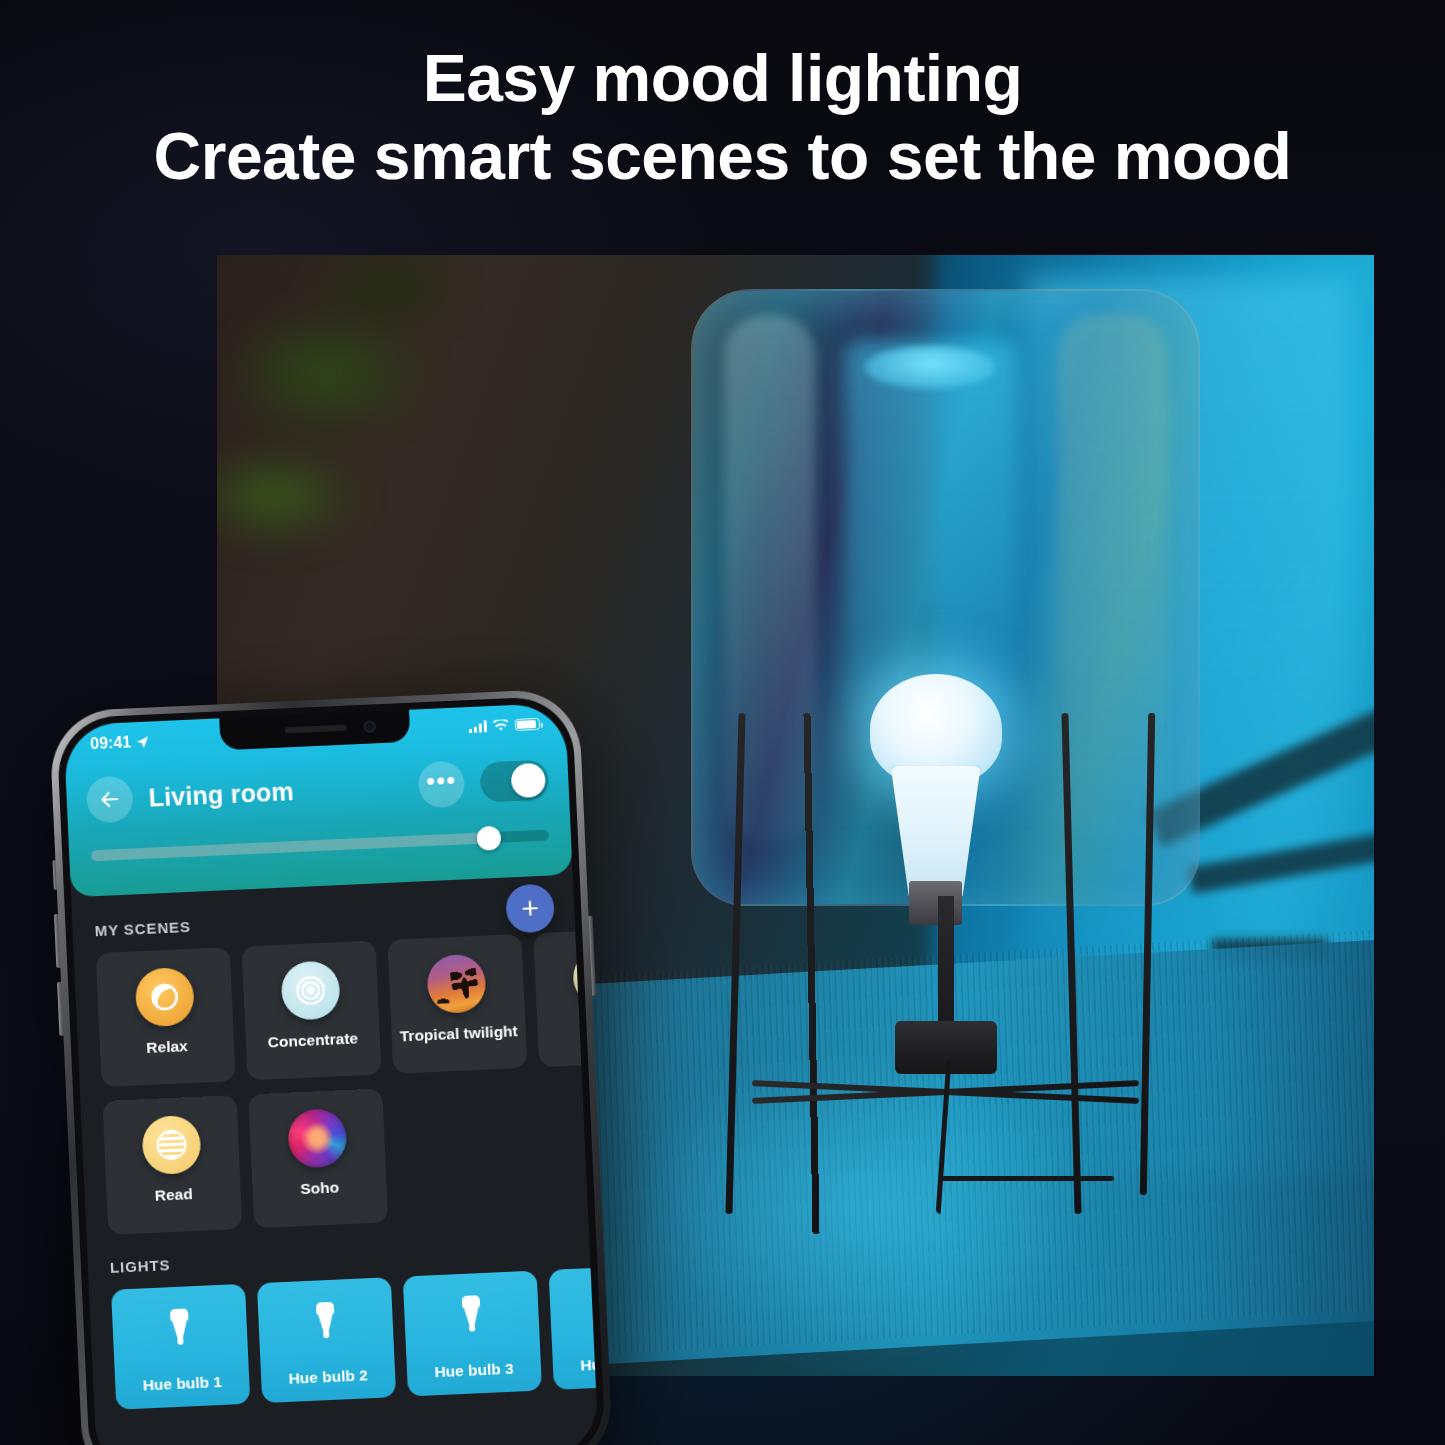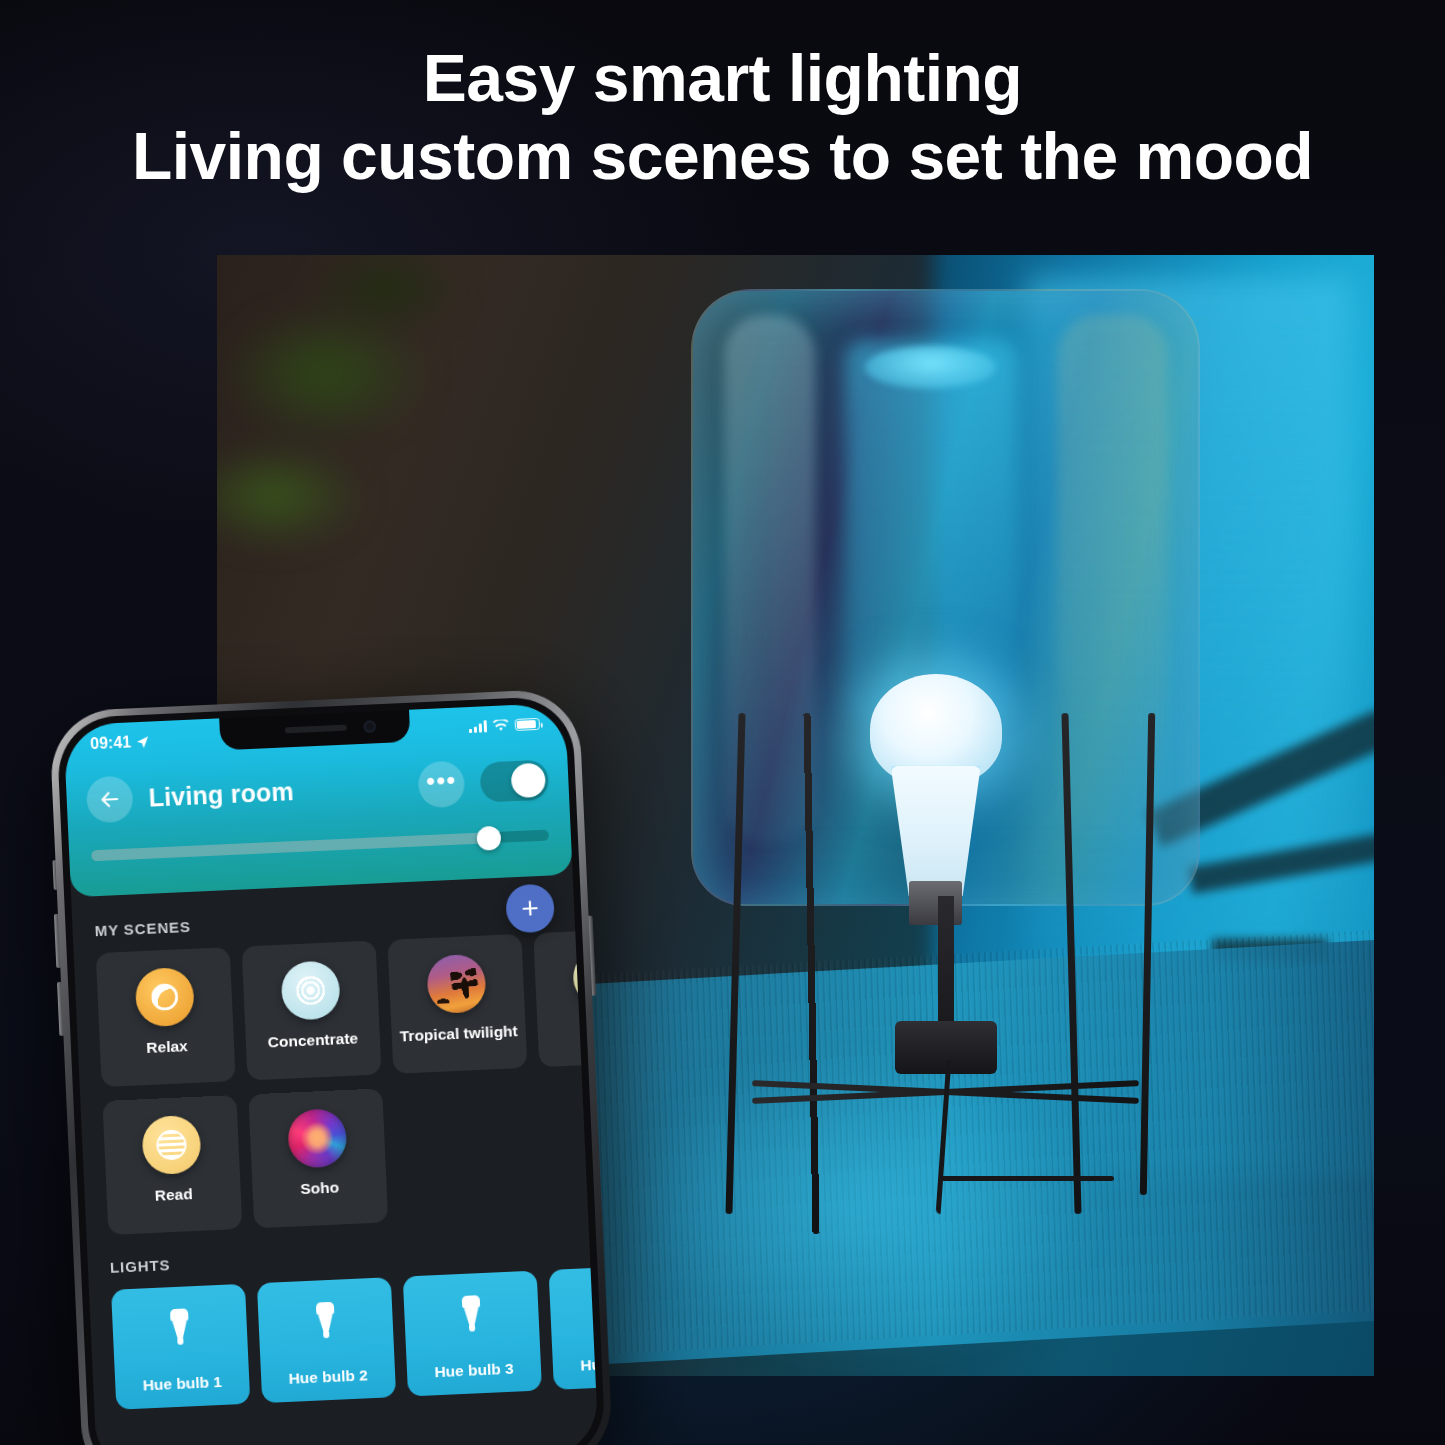--- a/index.html
+++ b/index.html
@@ -410,22 +410,22 @@
   .btn-vup{  left:-4px; top:202px; width:5px; height:54px; }
   .btn-vdn{  left:-4px; top:270px; width:5px; height:54px; }
   .btn-pwr{  right:-4px; top:228px; width:5px; height:80px; }
 </style>
 </head>
 <body>
 
 <div class="page-bg"></div>
 
 <div class="headline">
-  <span class="l1">Easy smart lighting</span>
-  <span class="l2">Living custom scenes to set the mood</span>
+  <span class="l1">Easy mood lighting</span>
+  <span class="l2">Create smart scenes to set the mood</span>
 </div>
 
 <div class="photo">
   <div class="ph-wall"></div>
   <div class="ph-window"></div>
   <div class="ph-window-inner"></div>
   <div class="ph-window-blade"></div>
   <div class="ph-window-blade b2"></div>
   <div class="ph-window-blade b3"></div>
   <div class="ph-plant"></div>

